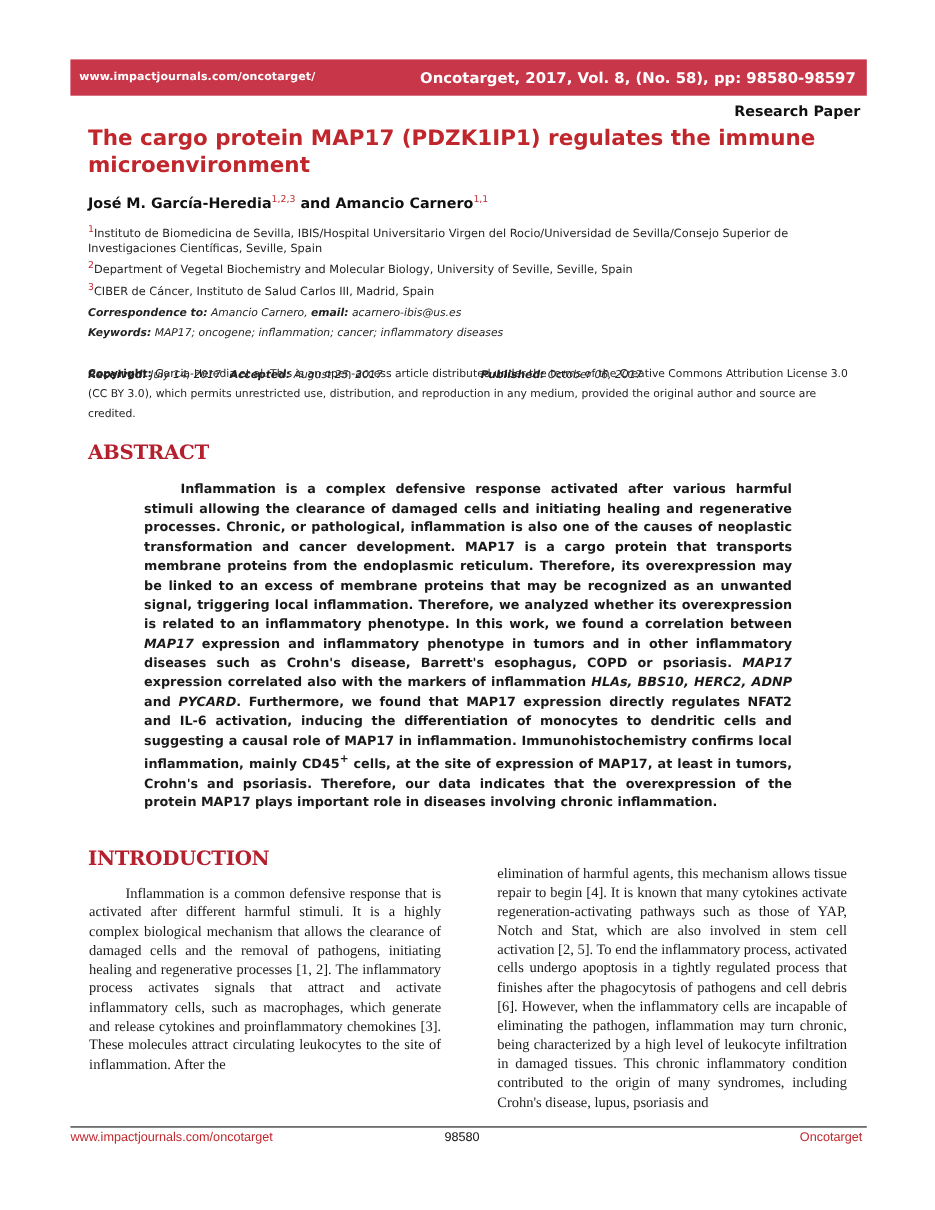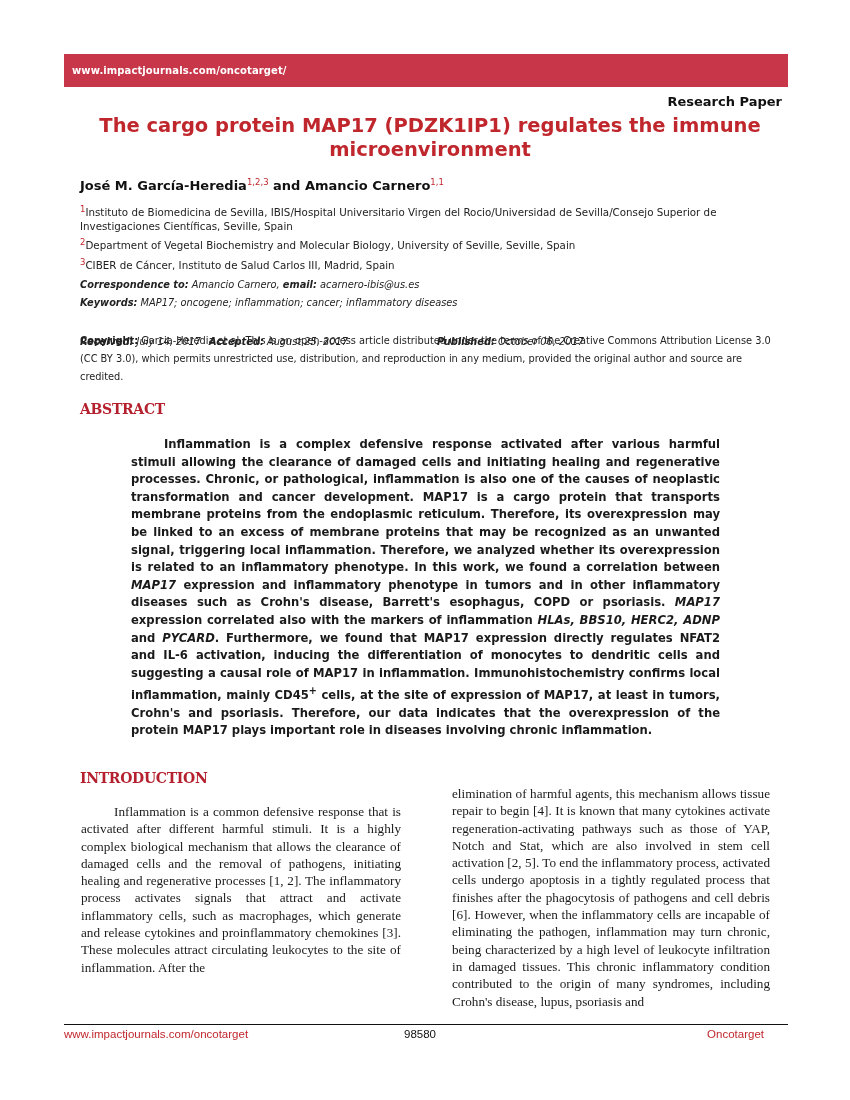--- a/index.html
+++ b/index.html
@@ -9,51 +9,51 @@
     background: #c8364a; display: flex; align-items: center; justify-content: space-between;
     box-sizing: border-box; padding: 0 10px 0 8px;
   }
   .banner-url { color: #fff; font-family: "DejaVu Sans", sans-serif; font-size: 10px; font-weight: bold; letter-spacing: 0.1px; }
   .banner-cite { color: #fff; font-family: "DejaVu Sans", sans-serif; font-size: 13.5px; font-weight: bold; }
   .paper-type { position: absolute; right: 68px; top: 94px; font-family: "DejaVu Sans", sans-serif; font-weight: bold; font-size: 13px; color: #111; text-align: right; }
   .title {
     position: absolute; left: 80px; top: 114px; width: 700px;
     font-family: "DejaVu Sans", sans-serif; font-weight: bold; font-size: 19.5px; line-height: 24px; color: #c0272d;
     margin: 0;
-    text-align: center;
   }
   .authors { position: absolute; left: 80px; top: 177px; font-family: "DejaVu Sans", sans-serif; font-weight: bold; font-size: 13px; color: #111; }
   .authors sup { color: #c0272d; font-size: 8.5px; font-weight: normal; }
   .affil { position: absolute; left: 80px; width: 700px; font-family: "DejaVu Sans", sans-serif; font-size: 10.3px; line-height: 13.5px; color: #222; }
   .affil sup { color: #c0272d; font-size: 8.5px; }
   .meta { position: absolute; left: 80px; width: 700px; font-family: "DejaVu Sans", sans-serif; font-size: 9.8px; line-height: 13px; color: #222; }
   .meta b { font-style: italic; }
   .meta i { font-style: italic; }
   .dates { display: flex; }
   .dates span.d { display: inline-block; margin-top: 21px; }
-  .section-head { position: absolute; font-family: "DejaVu Serif", serif; font-weight: bold; font-size: 14px; color: #b5202e; letter-spacing: -0.3px; }
+  .section-head { position: absolute; font-family: "DejaVu Serif", serif; font-weight: bold; font-size: 18px; color: #b5202e; letter-spacing: -0.3px; }
   .abstract {
     position: absolute; left: 131px; top: 436px; width: 589px;
     font-family: "DejaVu Sans", sans-serif; font-weight: bold; font-size: 11.6px; line-height: 17.6px;
     text-align: justify; color: #1a1a1a; text-indent: 33px; margin: 0;
   }
   .col { position: absolute; top: 785px; font-family: "Liberation Serif", serif; font-size: 13.2px; line-height: 17.3px; text-align: justify; color: #1a1a1a; margin: 0; }
   .col-left { left: 81px; width: 320px; top: 803px; text-indent: 33px; }
   .col-right { left: 452px; width: 318px; }
   .footer-rule { position: absolute; left: 64px; top: 1024px; width: 724px; height: 1px; background: #111; }
   .footer { position: absolute; top: 1028px; font-family: Liberation Sans, sans-serif; font-size: 11.5px; }
   .footer-url { left: 64px; color: #c0272d; }
   .footer-page { left: 404px; color: #111; }
-  .footer-journal { right: 86px; color: #c0272d; }
+  .footer-journal { right: 66px; color: #c0272d; }
 </style>
 </head>
 <body>
 
 <div class="banner">
   <a class="banner-url">www.impactjournals.com/oncotarget/</a>
+  <span class="banner-cite">Oncotarget, 2017, Vol. 8, (No. 58), pp: 98580-98597</span>
 </div>
 <div class="paper-type">Research Paper</div>
 
 <h1 class="title">The cargo protein MAP17 (PDZK1IP1) regulates the immune microenvironment</h1>
 
 <div class="authors">
   <span>José M. García-Heredia</span><sup>1,2,3</sup><span> and </span><span>Amancio Carnero</span><sup>1,1</sup>
 </div>
 
 <div class="affil" style="top:203px;">

